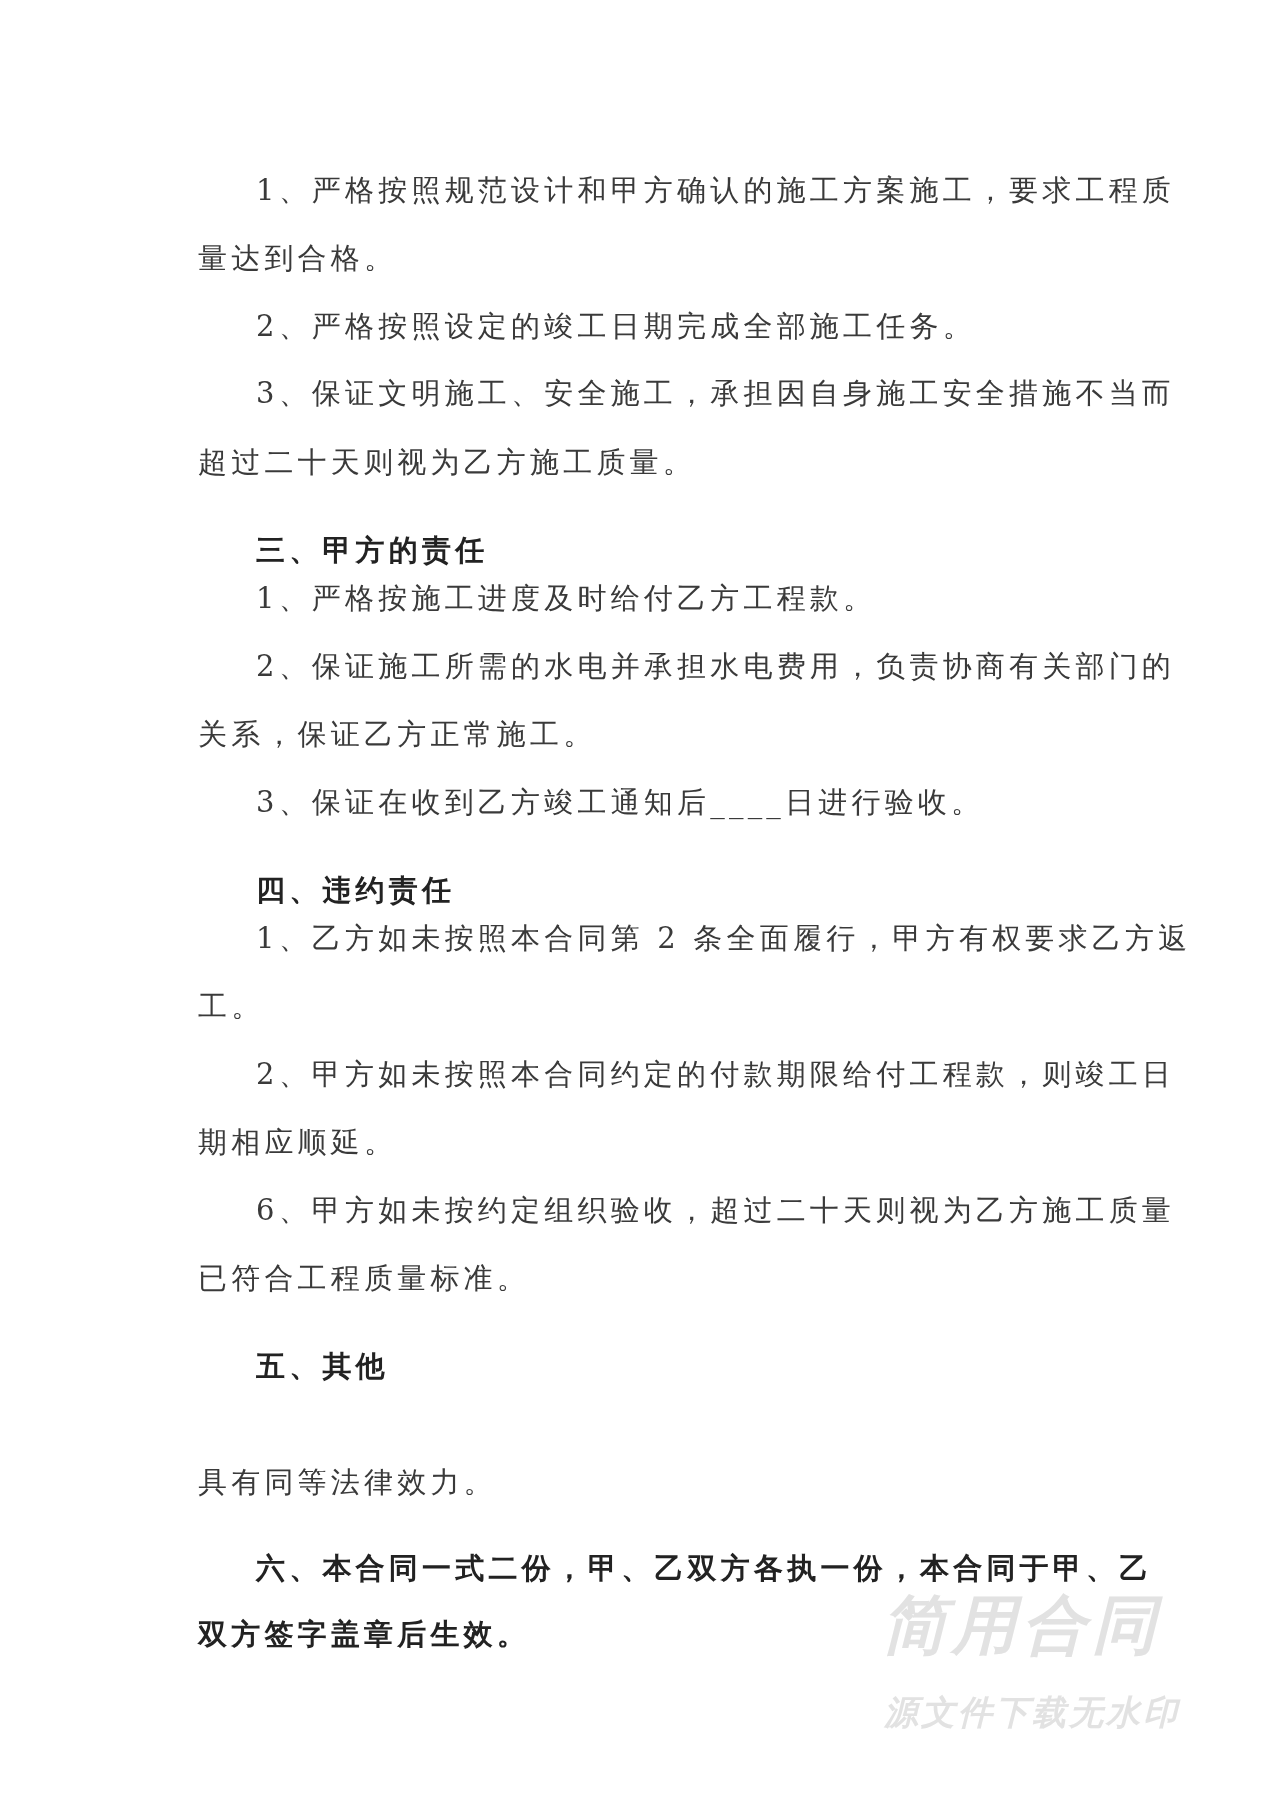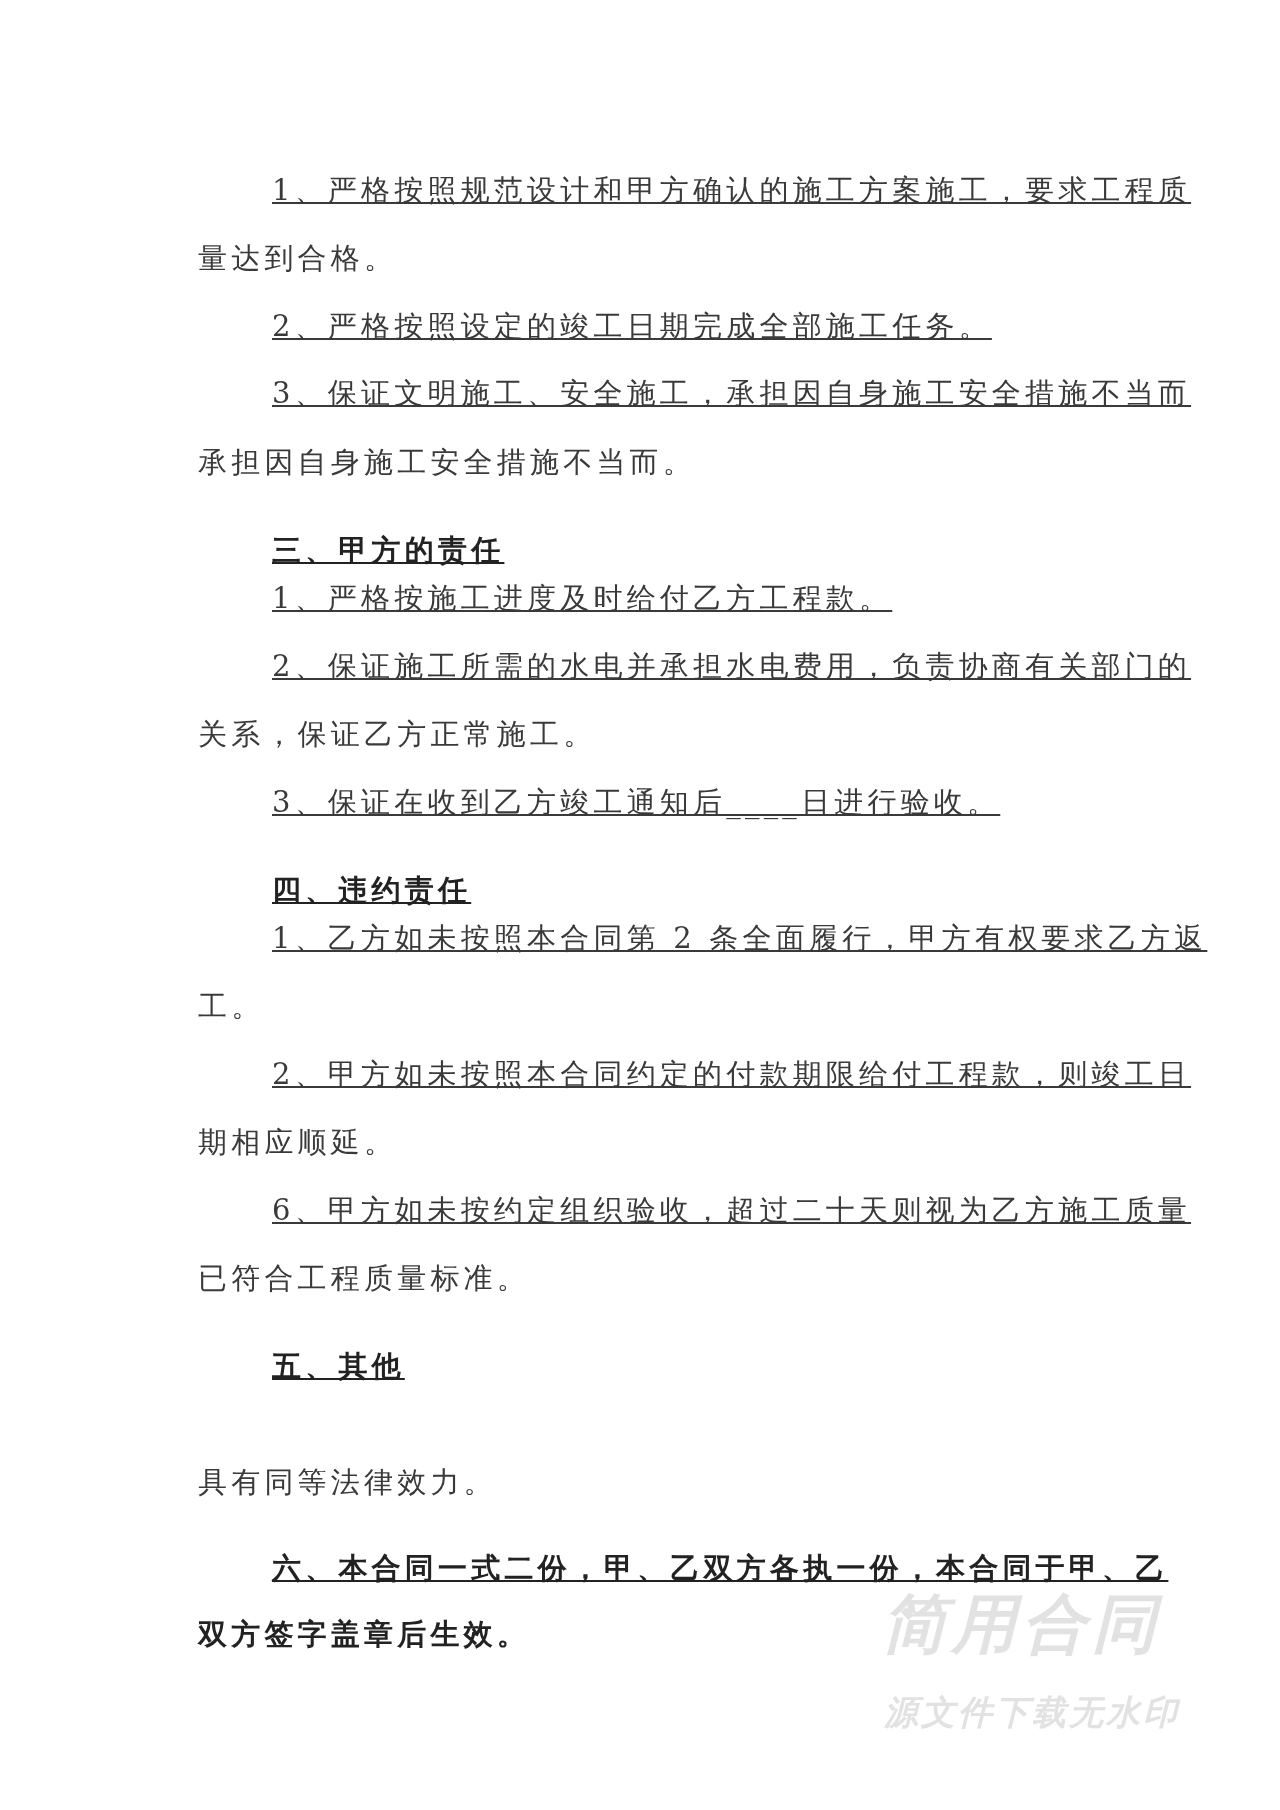--- a/index.html
+++ b/index.html
@@ -1,36 +1,36 @@
 <!DOCTYPE html>
 <html><head>
 <meta charset="utf-8">
 <style>
   html, body { margin: 0; padding: 0; background: #ffffff; }
   body { width: 1280px; height: 1810px; position: relative; overflow: hidden;
          font-family: "DejaVu Serif", "Liberation Serif", serif; color: #333333; }
   .page { position: absolute; left: 0; top: 0; width: 1280px; height: 1810px; background: #ffffff; }
   .line { position: absolute; left: 198px; width: 900px; font-size: 29px; line-height: 40px;
           white-space: nowrap; letter-spacing: 4.2px; color: #3a3a3a; }
-  .indent { left: 272px; text-decoration: underline; }
+  .indent { left: 256px; }
   .bold { font-weight: bold; color: #222222; font-family: "DejaVu Sans", "Liberation Sans", sans-serif; margin-top: 20px; }
   .watermark { position: absolute; color: #e2e2e2; font-family: "DejaVu Sans", "Liberation Sans", sans-serif;
                font-weight: bold; font-style: italic; white-space: nowrap; }
-  .wm-title { left: 882px; top: 1590px; font-size: 64px; letter-spacing: 6px; line-height: 70px; font-family: Liberation Serif, serif; }
+  .wm-title { left: 882px; top: 1590px; font-size: 64px; letter-spacing: 6px; line-height: 70px; }
   .wm-sub { left: 884px; top: 1672px; font-size: 34px; letter-spacing: 3px; line-height: 40px; margin-top: 20px; }
 </style>
 </head>
 <body>
 
 <div class="page">
   <div class="line indent" style="top:170px">1、严格按照规范设计和甲方确认的施工方案施工，要求工程质</div>
   <div class="line" style="top:238px">量达到合格。</div>
   <div class="line indent" style="top:306px">2、严格按照设定的竣工日期完成全部施工任务。</div>
   <div class="line indent" style="top:373px">3、保证文明施工、安全施工，承担因自身施工安全措施不当而</div>
-  <div class="line" style="top:442px">承担因自身施工安全措施不当而。</div>
+  <div class="line" style="top:442px">超过二十天则视为乙方施工质量。</div>
 
   <div class="line indent bold" style="top:510px">三、甲方的责任</div>
   <div class="line indent" style="top:578px">1、严格按施工进度及时给付乙方工程款。</div>
   <div class="line indent" style="top:646px">2、保证施工所需的水电并承担水电费用，负责协商有关部门的</div>
   <div class="line" style="top:714px">关系，保证乙方正常施工。</div>
   <div class="line indent" style="top:782px">3、保证在收到乙方竣工通知后____日进行验收。</div>
 
   <div class="line indent bold" style="top:850px">四、违约责任</div>
   <div class="line indent" style="top:918px">1、乙方如未按照本合同第 2 条全面履行，甲方有权要求乙方返</div>
   <div class="line" style="top:986px">工。</div>

